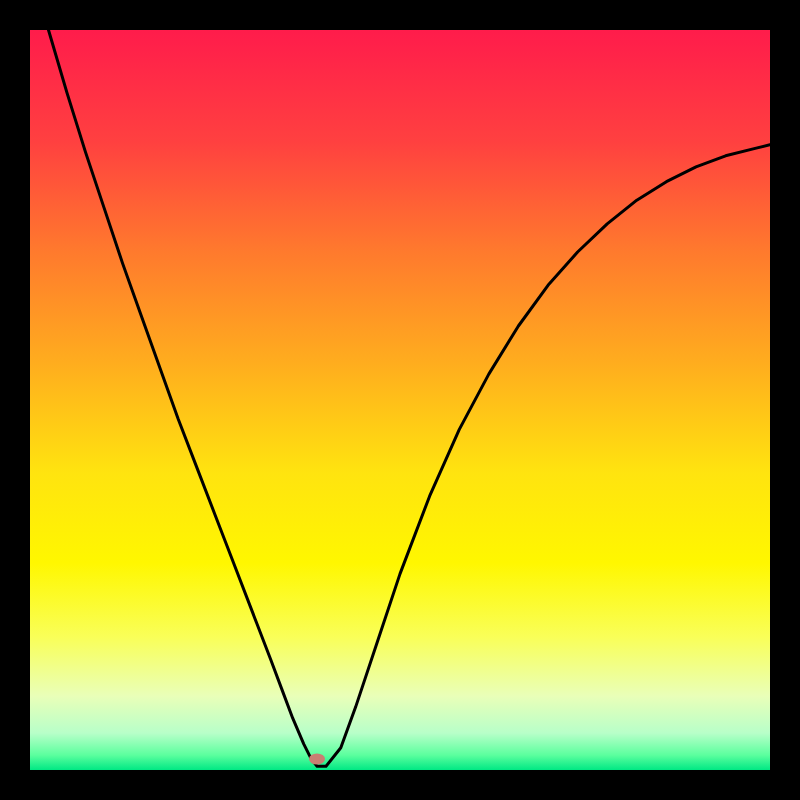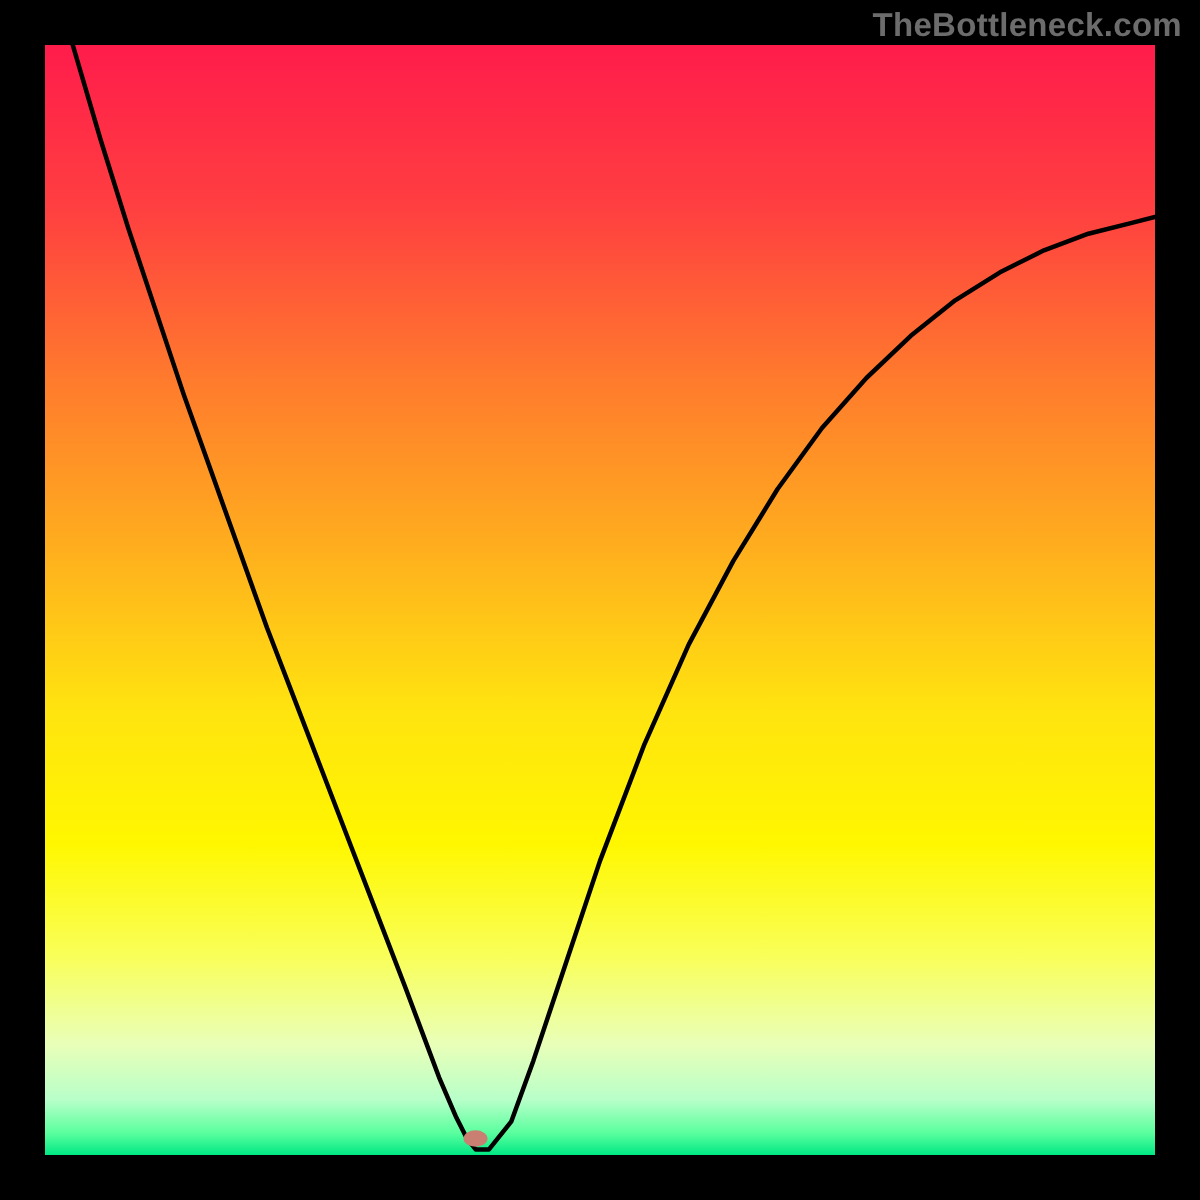--- a/index.html
+++ b/index.html
@@ -53,21 +53,20 @@
     font-size: 22px;
     font-weight: 600;
     color: #6c6c6c;
     letter-spacing: 0.2px;
   }
 </style>
 </head>
 <body>
 <div class="outer">
 
-  <div class="watermark">TheBottleneck.com</div>
 
   <div class="plot">
     <svg class="gradient" viewBox="0 0 740 740" preserveAspectRatio="none">
       <defs>
         <linearGradient id="bg" x1="0" y1="0" x2="0" y2="1">
 
         <stop offset="0.0%" stop-color="#ff1c4b"></stop>
             <stop offset="15.0%" stop-color="#ff4040"></stop>
             <stop offset="30.0%" stop-color="#ff7a2d"></stop>
             <stop offset="45.0%" stop-color="#ffad1e"></stop>

